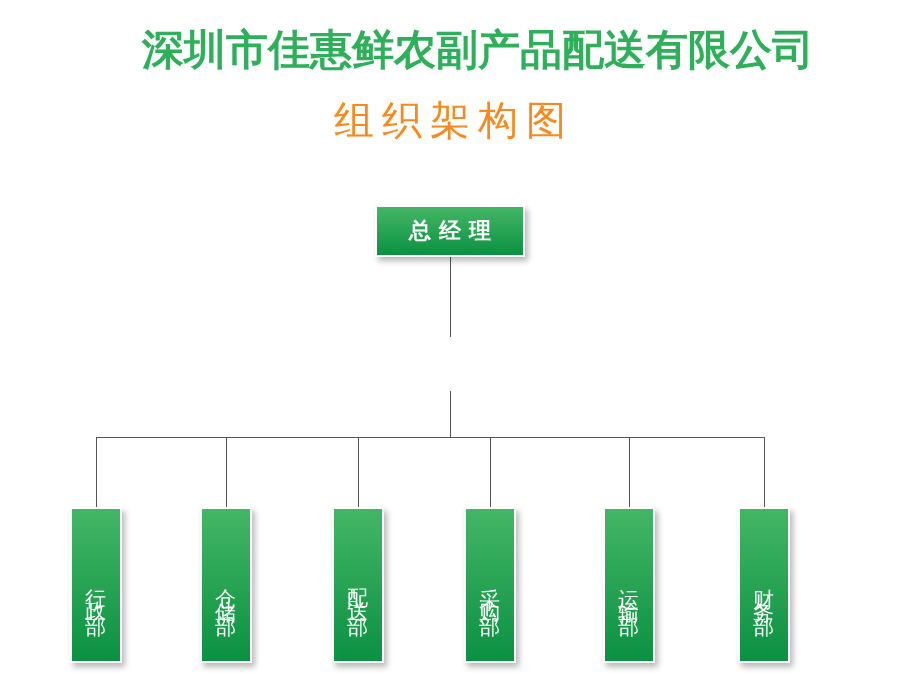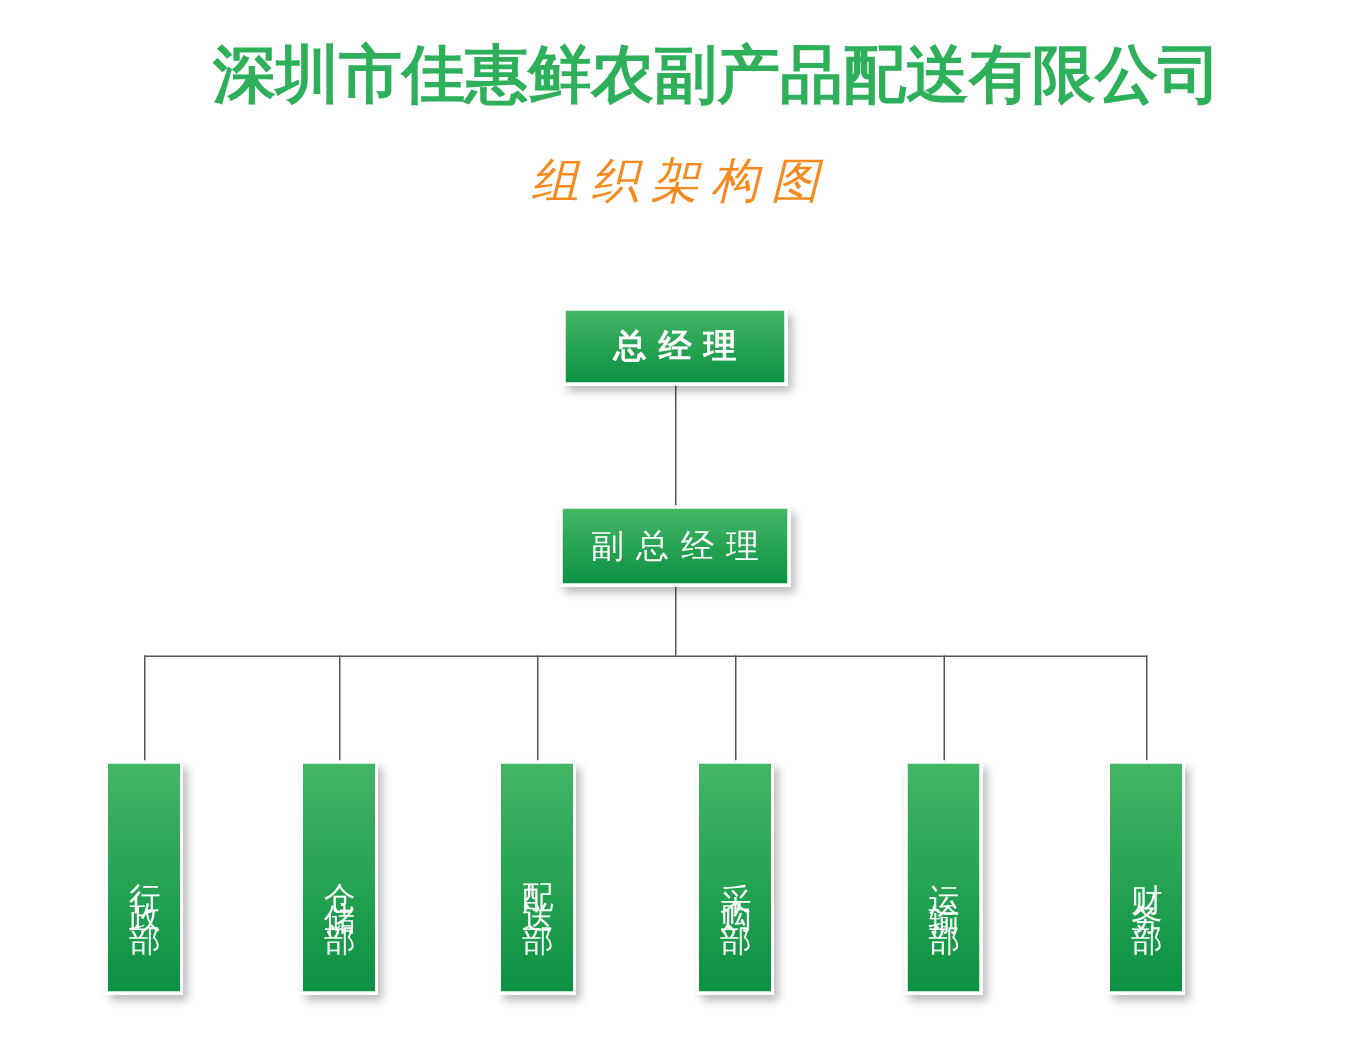--- a/index.html
+++ b/index.html
@@ -30,28 +30,27 @@
     white-space: nowrap;
     padding-left: 28px;
   }
   .subtitle {
     position: absolute;
     top: 100px;
     left: 0;
     width: 100%;
     margin: 0;
     text-align: center;
-    font-size: 32px;
+    font-size: 40px;
     line-height: 40px;
     font-weight: normal;
     color: var(--subtitle-orange, #f78a1e);
     letter-spacing: 8px;
     text-indent: 8px;
     white-space: nowrap;
-    font-style: italic;
   }
   .line {
     position: absolute;
     background: var(--connector-gray, #555555);
   }
   .line.v { width: 1px; }
   .line.h { height: 1px; }
   .box {
     position: absolute;
     box-sizing: content-box;
@@ -113,23 +112,20 @@
   <div class="line v" style="left:226px; top:437px; height:70px;"></div>
   <div class="line v" style="left:358px; top:437px; height:70px;"></div>
   <div class="line v" style="left:490px; top:437px; height:70px;"></div>
   <div class="line v" style="left:629px; top:437px; height:70px;"></div>
   <div class="line v" style="left:764px; top:437px; height:70px;"></div>
 
   <div class="box box-gm">
     <span>总经理</span>
   </div>
 
-  <div class="box box-deputy">
-    <span>副总经理</span>
-  </div>
 
   <div class="box box-dept" style="left:70px;">
     <span class="vtext">行政部</span>
   </div>
   <div class="box box-dept" style="left:200px;">
     <span class="vtext">仓储部</span>
   </div>
   <div class="box box-dept" style="left:332px;">
     <span class="vtext">配送部</span>
   </div>

